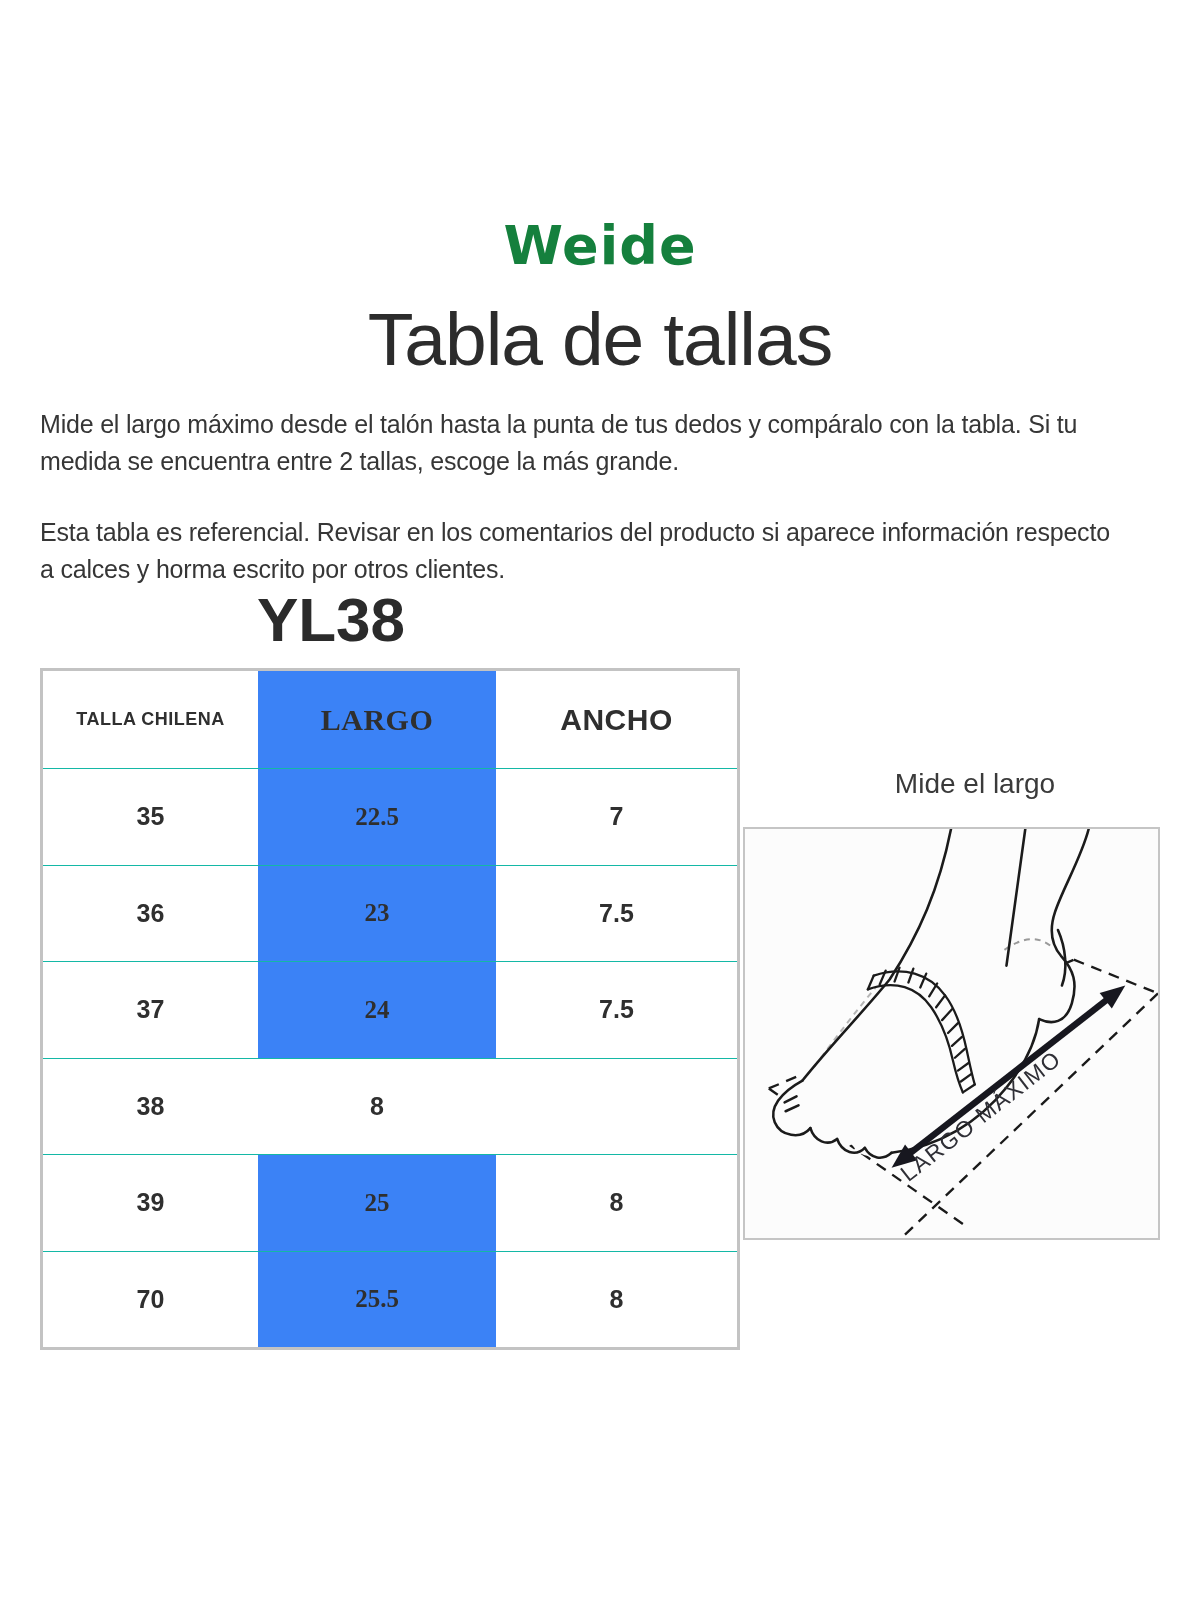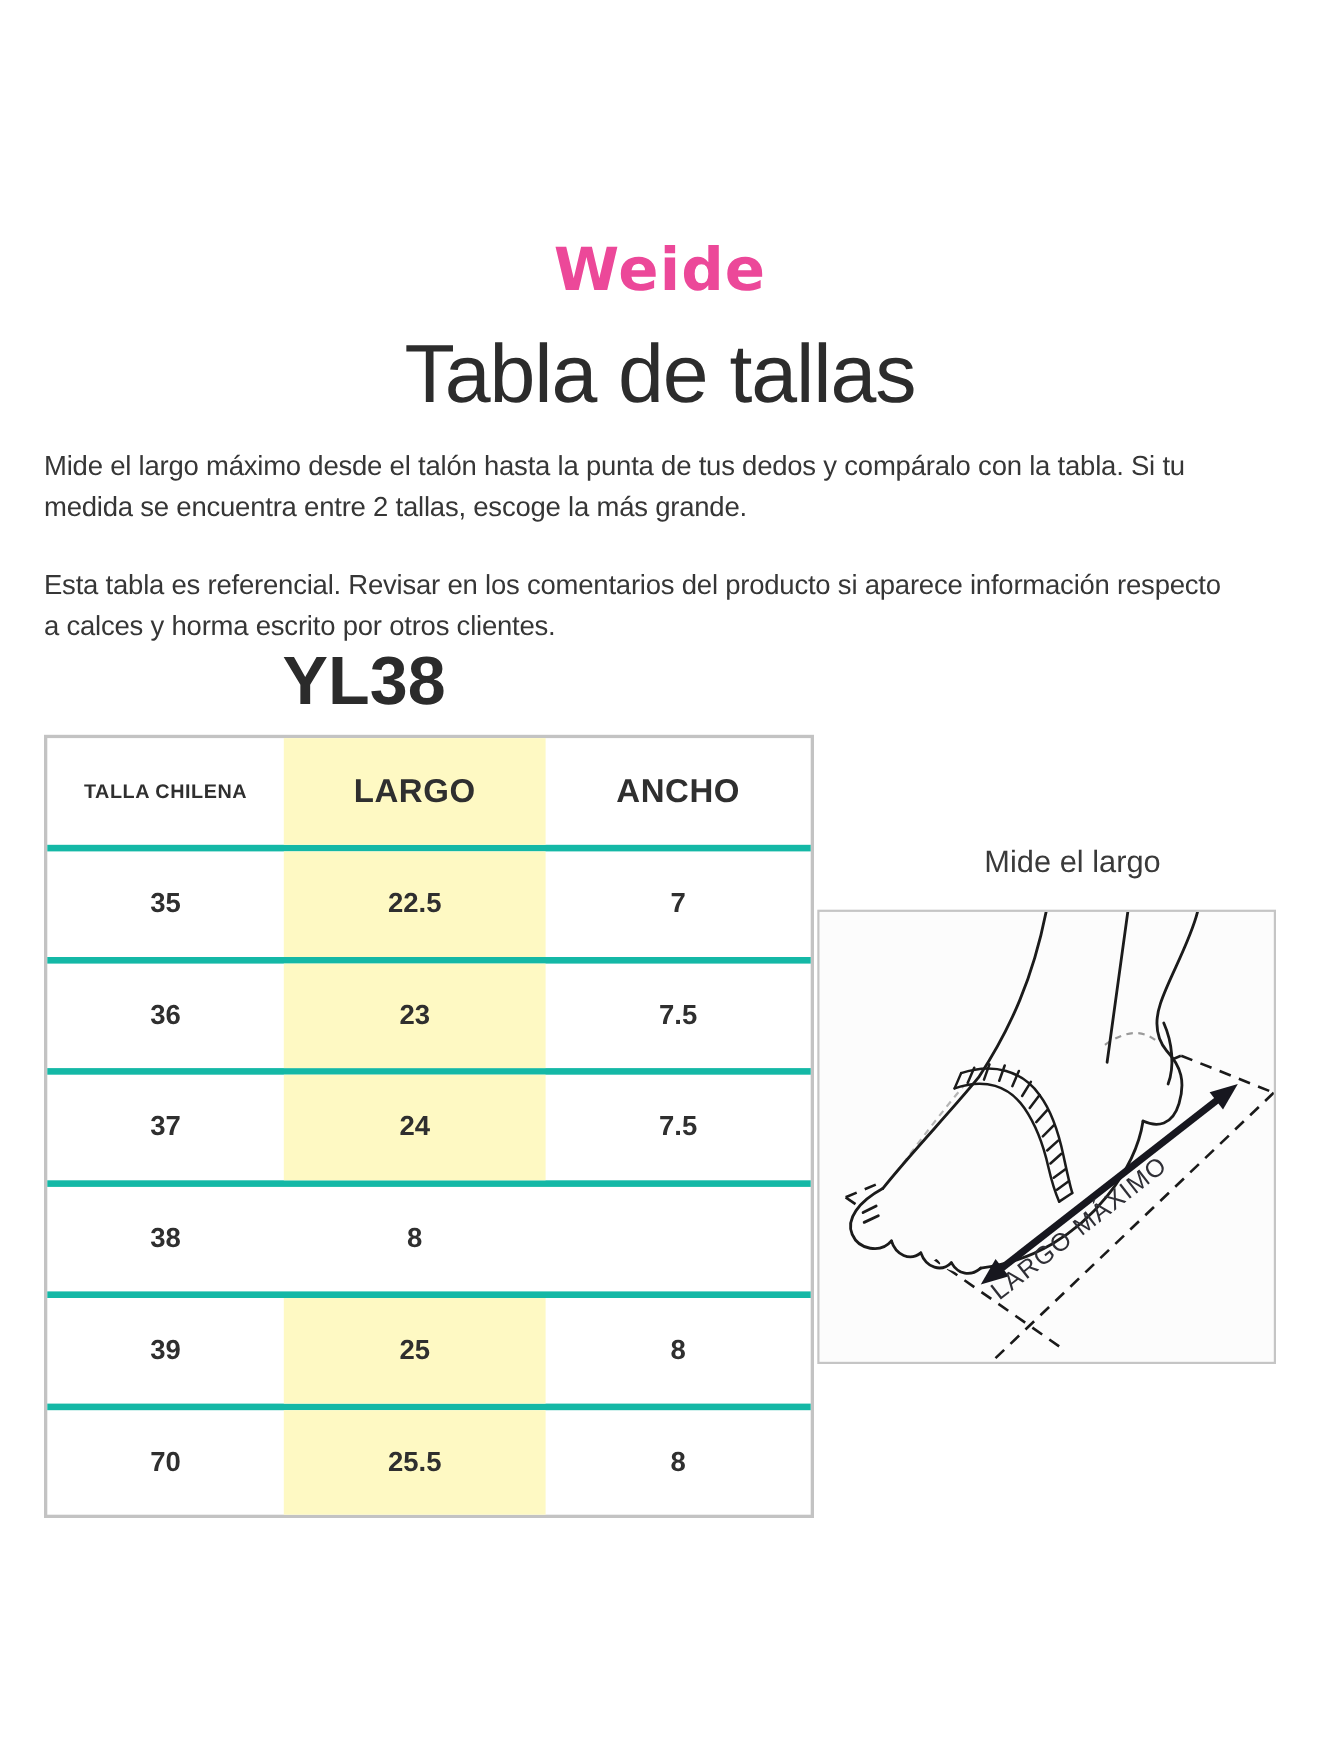--- a/index.html
+++ b/index.html
@@ -1,39 +1,39 @@
 <!DOCTYPE html>
 <html><head>
 <meta charset="utf-8">
 <style>
   html,body{margin:0;padding:0;background:#ffffff;}
   .page{position:relative;width:1200px;height:1600px;background:#ffffff;overflow:hidden;
         font-family:"Liberation Sans",sans-serif;color:#333;}
 
   .brand{position:absolute;left:0;top:214px;width:1200px;text-align:center;
          font-family:"DejaVu Sans",sans-serif;font-weight:bold;font-size:54px;
-         letter-spacing:1px;color:#ec4899;}
+         letter-spacing:1px;color:#15803d;}
   .title{position:absolute;left:0;top:296px;width:1200px;text-align:center;
          font-size:75px;font-weight:400;color:#2c2c2c;letter-spacing:-1px;}
 
   .para{position:absolute;left:40px;font-size:25px;letter-spacing:-0.2px;
         line-height:37px;color:#363636;white-space:pre;}
   .para1{top:406px;}
   .para2{top:514px;}
 
   .model{position:absolute;left:0;top:584px;width:662px;text-align:center;
          font-size:62px;font-weight:bold;color:#2b2b2b;}
 
   .tbl{position:absolute;left:40px;top:668px;width:694px;border:3px solid #c3c3c3;background:#fff;}
   .trow{display:grid;grid-template-columns:215px 238px 241px;height:95.5px;}
   .trow.thead{height:97px;}
-  .trow + .trow{border-top:6px solid #14b8a6;}
+  .trow + .trow{border-top:1px solid #14b8a6;}
   .cell{display:flex;align-items:center;justify-content:center;
         font-weight:bold;color:#2f2f2f;font-size:25px;}
-  .cell.pink{background:#fef9c3;}
+  .cell.pink{background:#3b82f6;font-family:Liberation Serif, serif;}
   .th1{font-size:18px;letter-spacing:0.5px;}
   .thbig{font-size:30px;letter-spacing:0.5px;}
 
   .measure-title{position:absolute;left:765px;top:768px;width:420px;text-align:center;
                  font-size:28px;color:#3a3a3a;}
   .illo{position:absolute;left:743px;top:827px;width:417px;height:413px;
         border:2px solid #c5c5c5;background:#fcfcfc;box-sizing:border-box;}
   .illo svg{display:block;width:100%;height:100%;}
 </style>
 </head>

